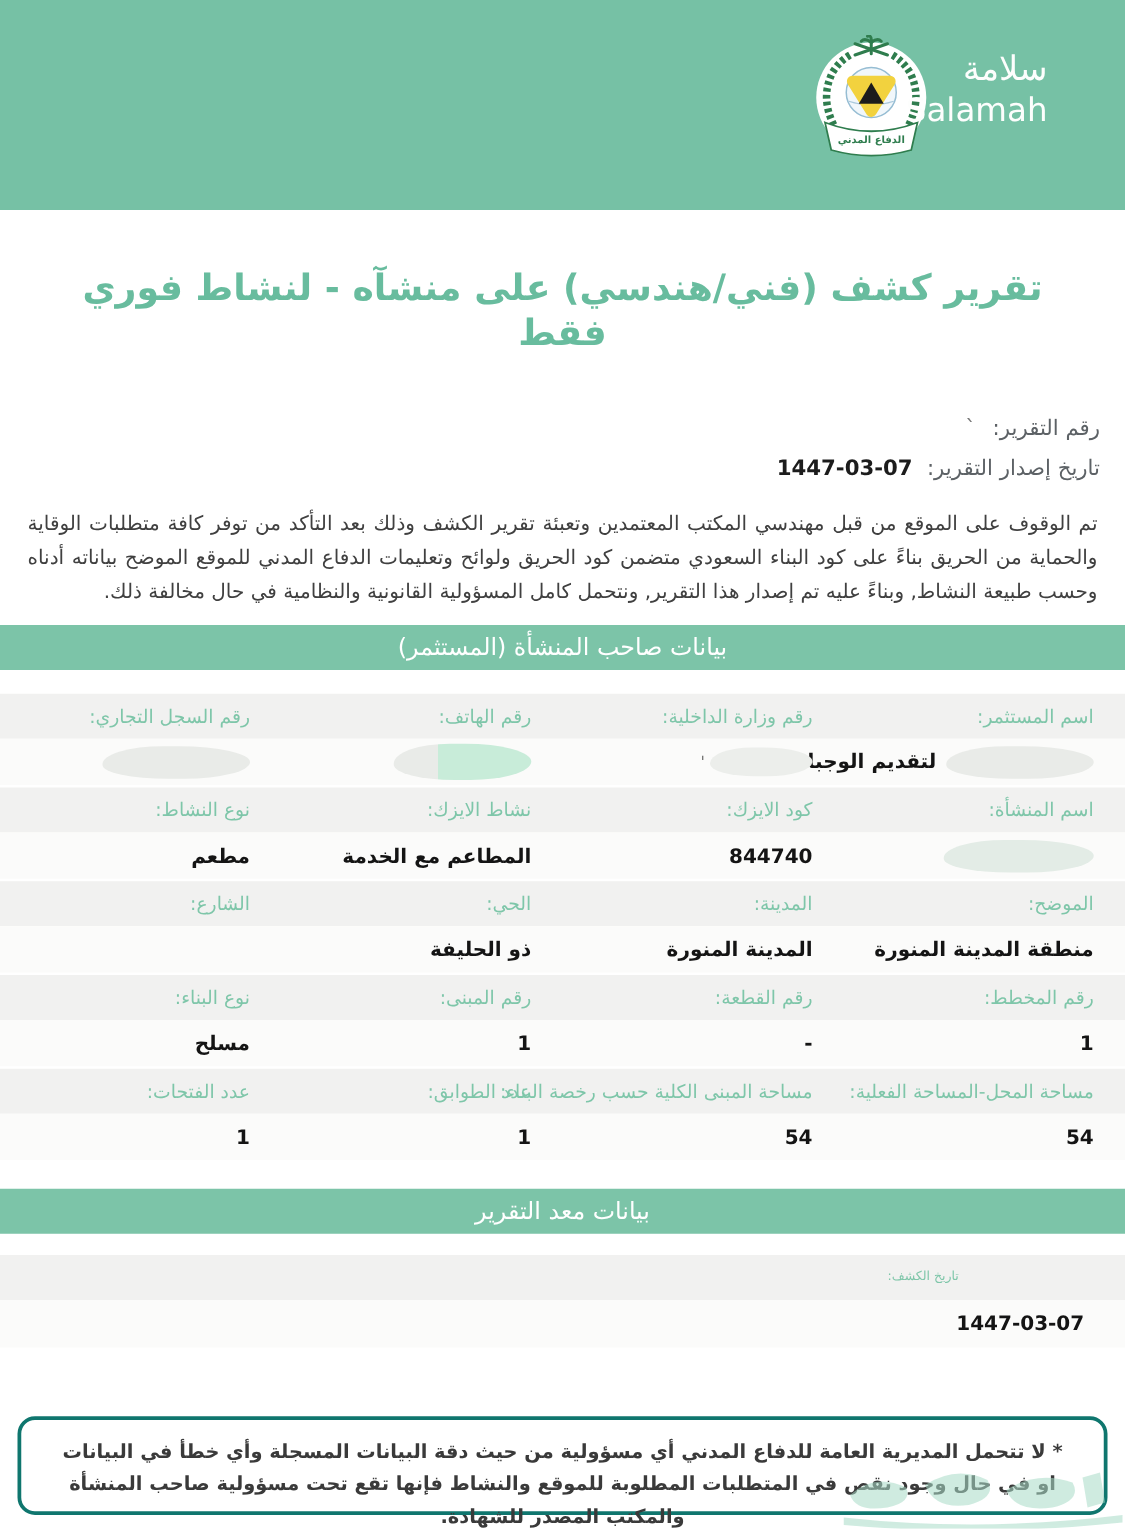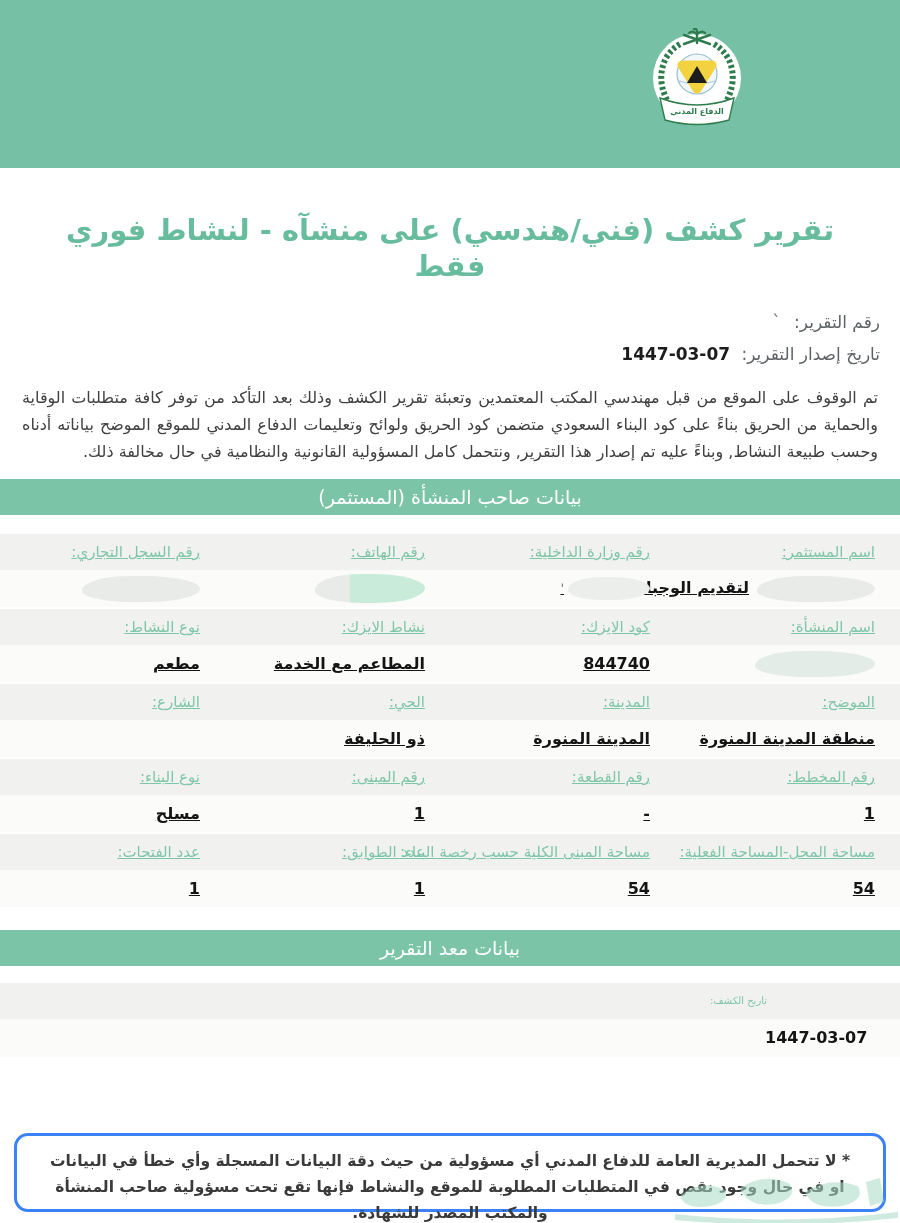--- a/index.html
+++ b/index.html
@@ -14,42 +14,42 @@
   }
   .brand { position:absolute; top:40px; right:62px; text-align:right; color:#fdfefd; }
   .brand .ar { font-size:27px; line-height:32px; font-weight:400; letter-spacing:.5px; }
   .brand .en { font-size:26px; line-height:34px; font-weight:400; direction:ltr; }
   .logo { position:absolute; top:28px; right:150px; width:106px; height:104px; }
   
   .doc-title {
     margin-top:44px; text-align:center; color:#68bc9e;
     font-size:29px; font-weight:600; padding:0 30px; line-height:36px;
   }
-  .meta { margin-top:22px; padding:0 20px; text-align:right; }
+  .meta { margin-top:43px; padding:0 20px; text-align:right; }
   .meta-line { font-size:17px; color:#5d6266; line-height:32px; }
   .meta-line .val { color:#1c1c1c; font-weight:700; margin-right:6px; }
   .meta-line .tick { color:#777; font-weight:400; margin-right:8px; }
   .intro {
     margin-top:14px; padding:0 22px; font-size:16px; line-height:27px;
     color:#404040; text-align:justify;
   }
   
   .section-bar {
     width:900px; height:36px; background:#7cc4a8; color:#ffffff;
     font-size:19px; font-weight:400; text-align:center; line-height:36px;
   }
   .bar1 { margin-top:14px; }
   .bar2 { margin-top:23px; }
   
   .table { margin-top:19px; }
   .row-group { margin-bottom:2px; }
   .trow { display:grid; grid-template-columns:repeat(4,225px); direction:rtl; }
   .label-row { background:#f1f1f0; height:36px; align-items:center; }
   .value-row { background:#fbfbfa; height:37px; align-items:center; }
-  .cell { padding:0 25px 0 4px; overflow:visible; white-space:nowrap;text-decoration:underline; }
+  .cell { padding:0 25px 0 4px; overflow:visible; white-space:nowrap; }
   .label-cell { color:#7ec6a9; font-size:15px; }
   .value-cell { color:#141414; font-size:16px; font-weight:700; }
   .value-cell .blob {
     display:inline-block; vertical-align:middle; height:26px;
     border-radius:46% 54% 50% 50% / 62% 55% 58% 48%;
   }
   .blob.gray  { width:118px; background:#e9ebe8; }
   .blob.gray-sm { width:82px; height:23px; background:#eceeeb; }
   .blob.green { width:110px; height:29px; background:linear-gradient(to left,#c8ecd9 68%,#e9ebe8 68%); }
   .blob.mint  { width:120px; background:#e3ece6; }
@@ -57,21 +57,21 @@
   .value-cell .tickmark { font-weight:400; color:#555; margin-right:4px; font-size:13px; }
   
   .maker-table { margin-top:17px; }
   .maker-label-row { background:#f1f1f0; height:36px; line-height:36px; }
   .maker-label-row .lbl { color:#7ec6a9; font-size:10px; display:block; text-align:left; padding-left:0; margin-left:710px; white-space:nowrap; }
   .maker-value-row { background:#fbfbfa; height:38px; line-height:38px; }
   .maker-value-row .val { color:#141414; font-size:16px; font-weight:700; display:block; text-align:left; margin-left:765px; direction:ltr; white-space:nowrap; }
   
   .footer-note {
     position:absolute; top:1133px; right:14px; left:14px; height:79px;
-    border:3px solid #3b82f6; border-radius:14px; background:#fff;
+    border:3px solid #0f766e; border-radius:14px; background:#fff;
     padding:12px 24px 0 24px; text-align:center;
   }
   .footer-note p { font-size:15.5px; line-height:26px; color:#3a3a3a; font-weight:600; }
   
   .watermark { position:absolute; top:1168px; right:0px; width:230px; height:55px; opacity:.55; pointer-events:none; }
 </style>
 </head>
 <body>
 
 <div class="header">
@@ -96,20 +96,24 @@
       <path d="M35 40 Q53 34 71 40" fill="none" stroke="#aac9dc" stroke-width="1"></path>
       <path d="M35 53 Q53 59 71 53" fill="none" stroke="#aac9dc" stroke-width="1"></path>
 
       <polygon points="38,37 68,37 53,61" fill="#f2d23e" stroke="#f2d23e" stroke-width="9" stroke-linejoin="round"></polygon>
 
       <polygon points="53,38 43,55 63,55" fill="#1c1c1c"></polygon>
 
       <path d="M16 70 Q53 84 90 70 L85 92 Q53 101 21 92 Z" fill="#ffffff" stroke="#2f7d4e" stroke-width="1.4"></path>
       <text x="53" y="86" font-size="8" text-anchor="middle" fill="#2f7d4e" font-weight="bold">الدفاع المدني</text>
     </svg>
+  </div>
+  <div class="brand">
+    <div class="ar">سلامة</div>
+    <div class="en">Salamah</div>
   </div>
 </div>
 
 <div class="doc-title">تقرير كشف (فني/هندسي) على منشآه - لنشاط فوري فقط</div>
 
 <div class="meta">
   <div class="meta-line">
     <span>رقم التقرير:</span>
     <span class="tick">ˋ</span>
   </div>

